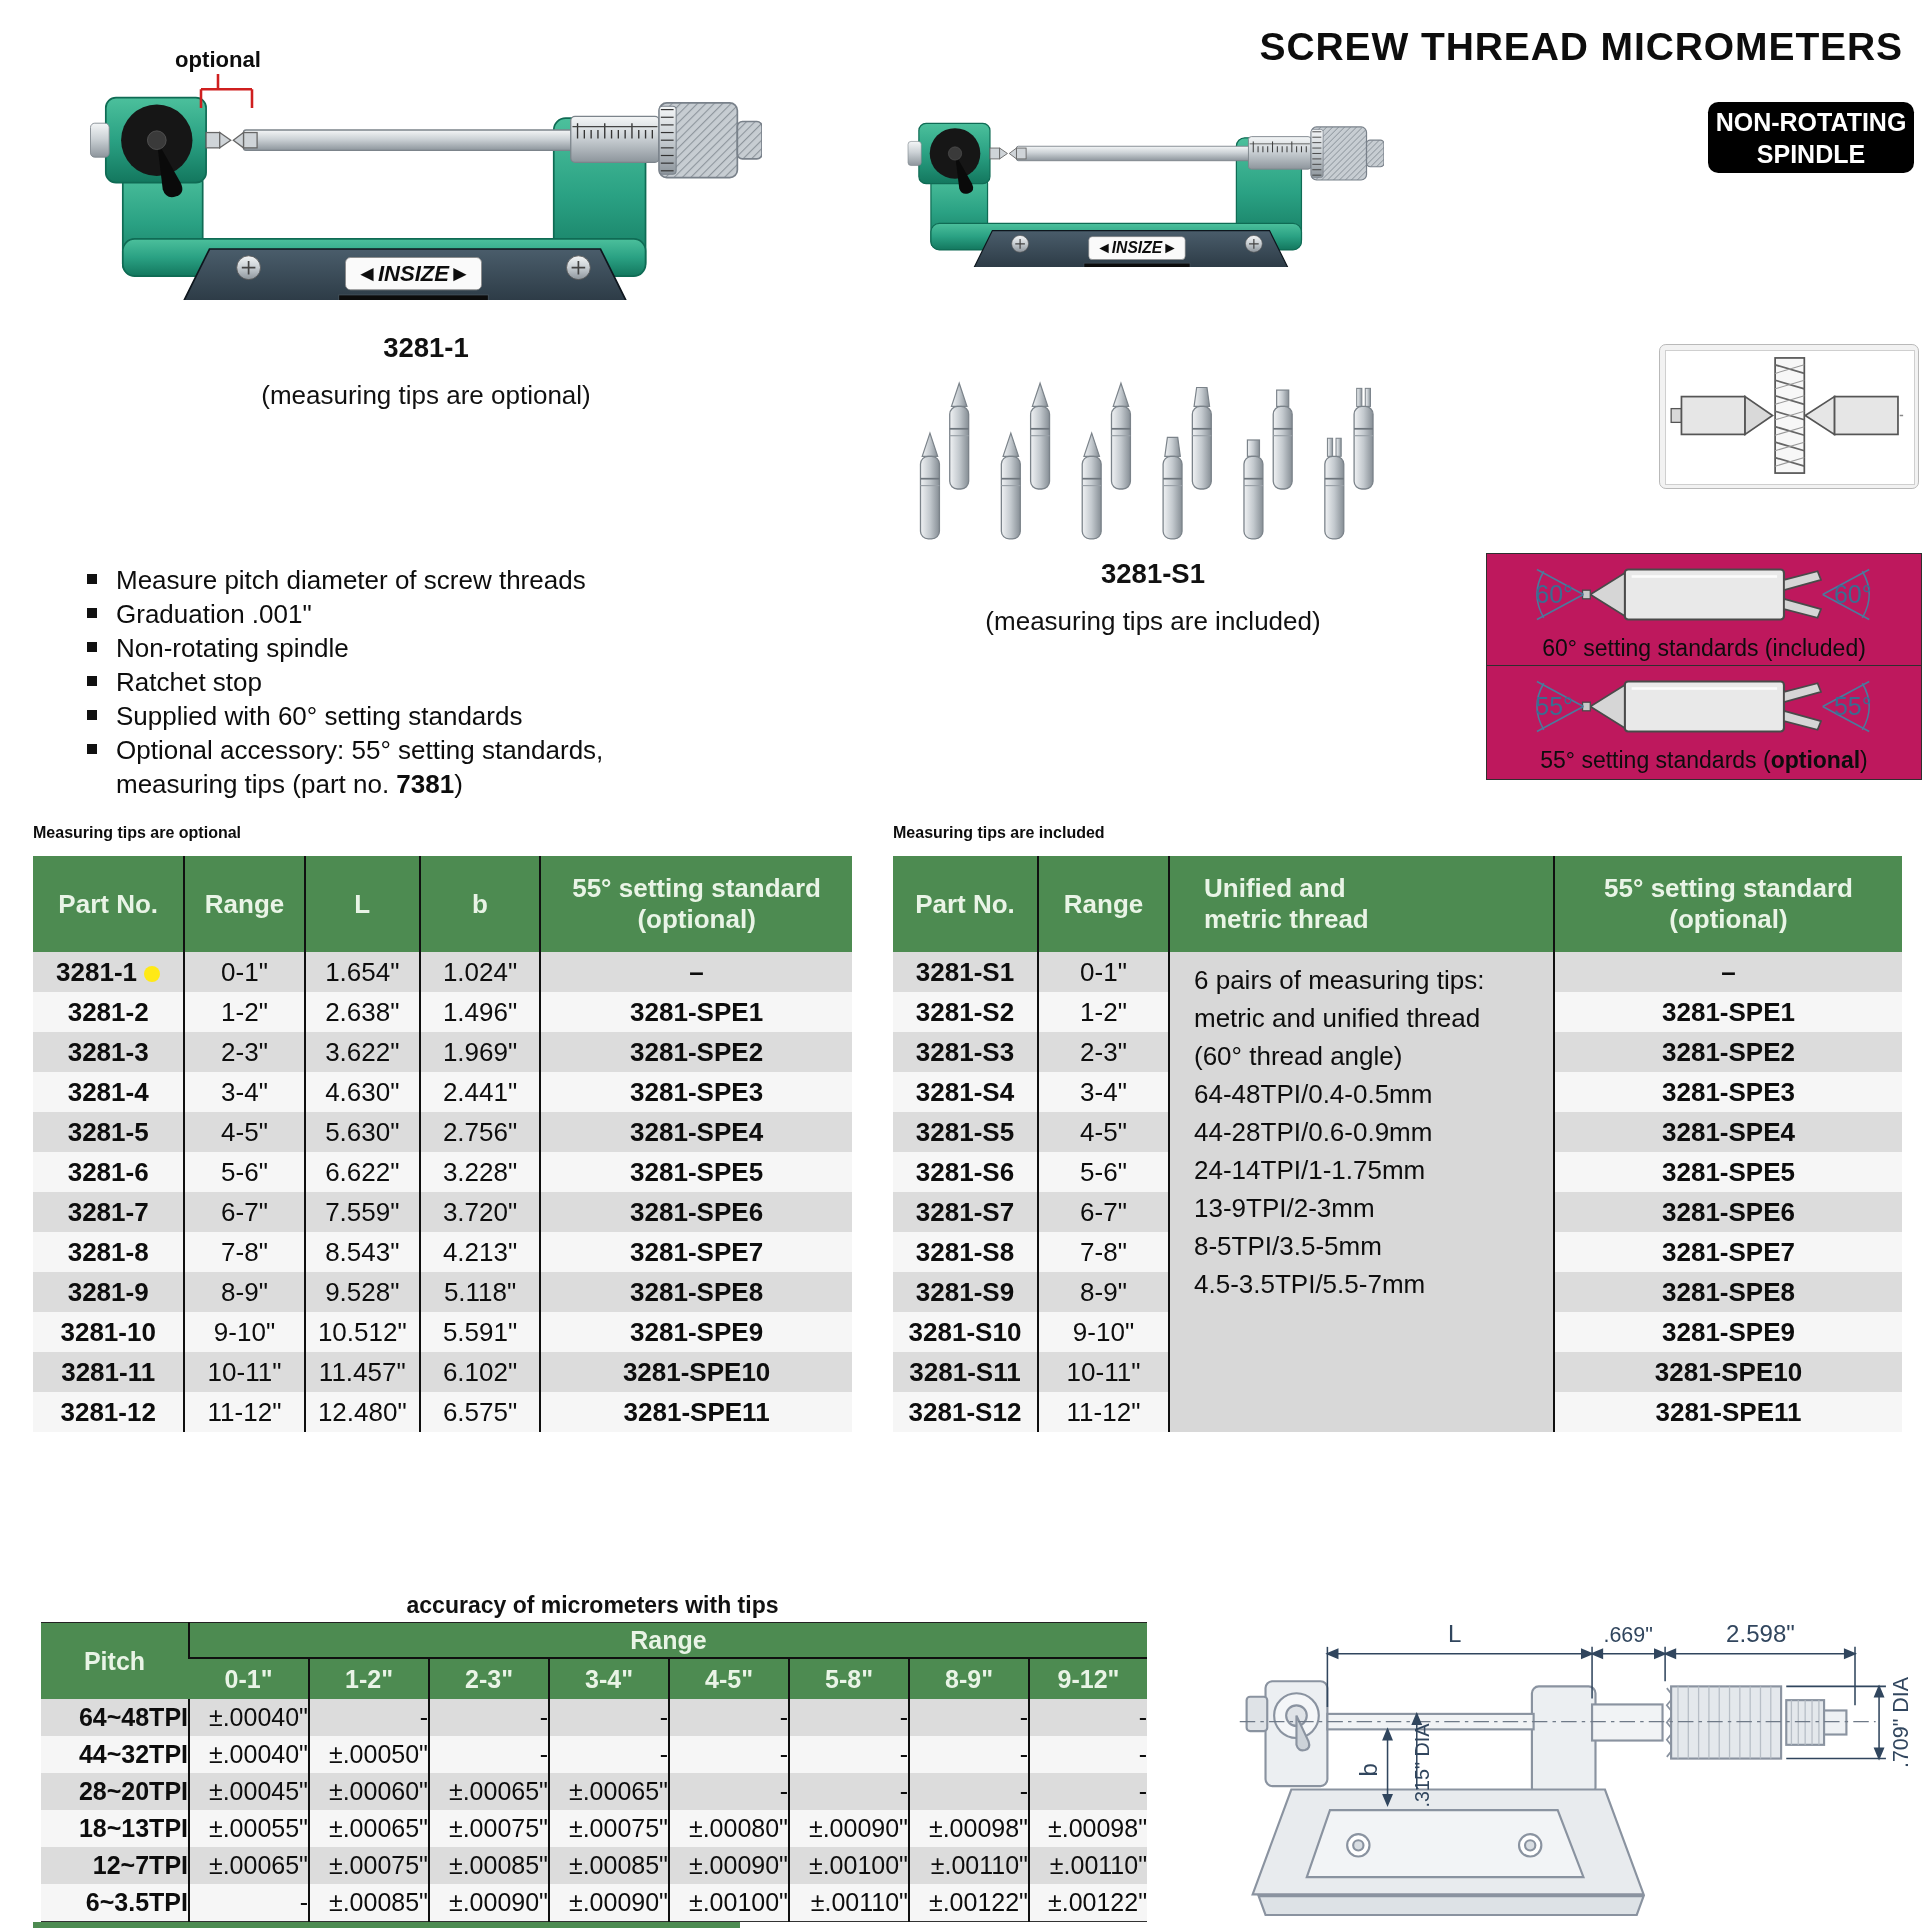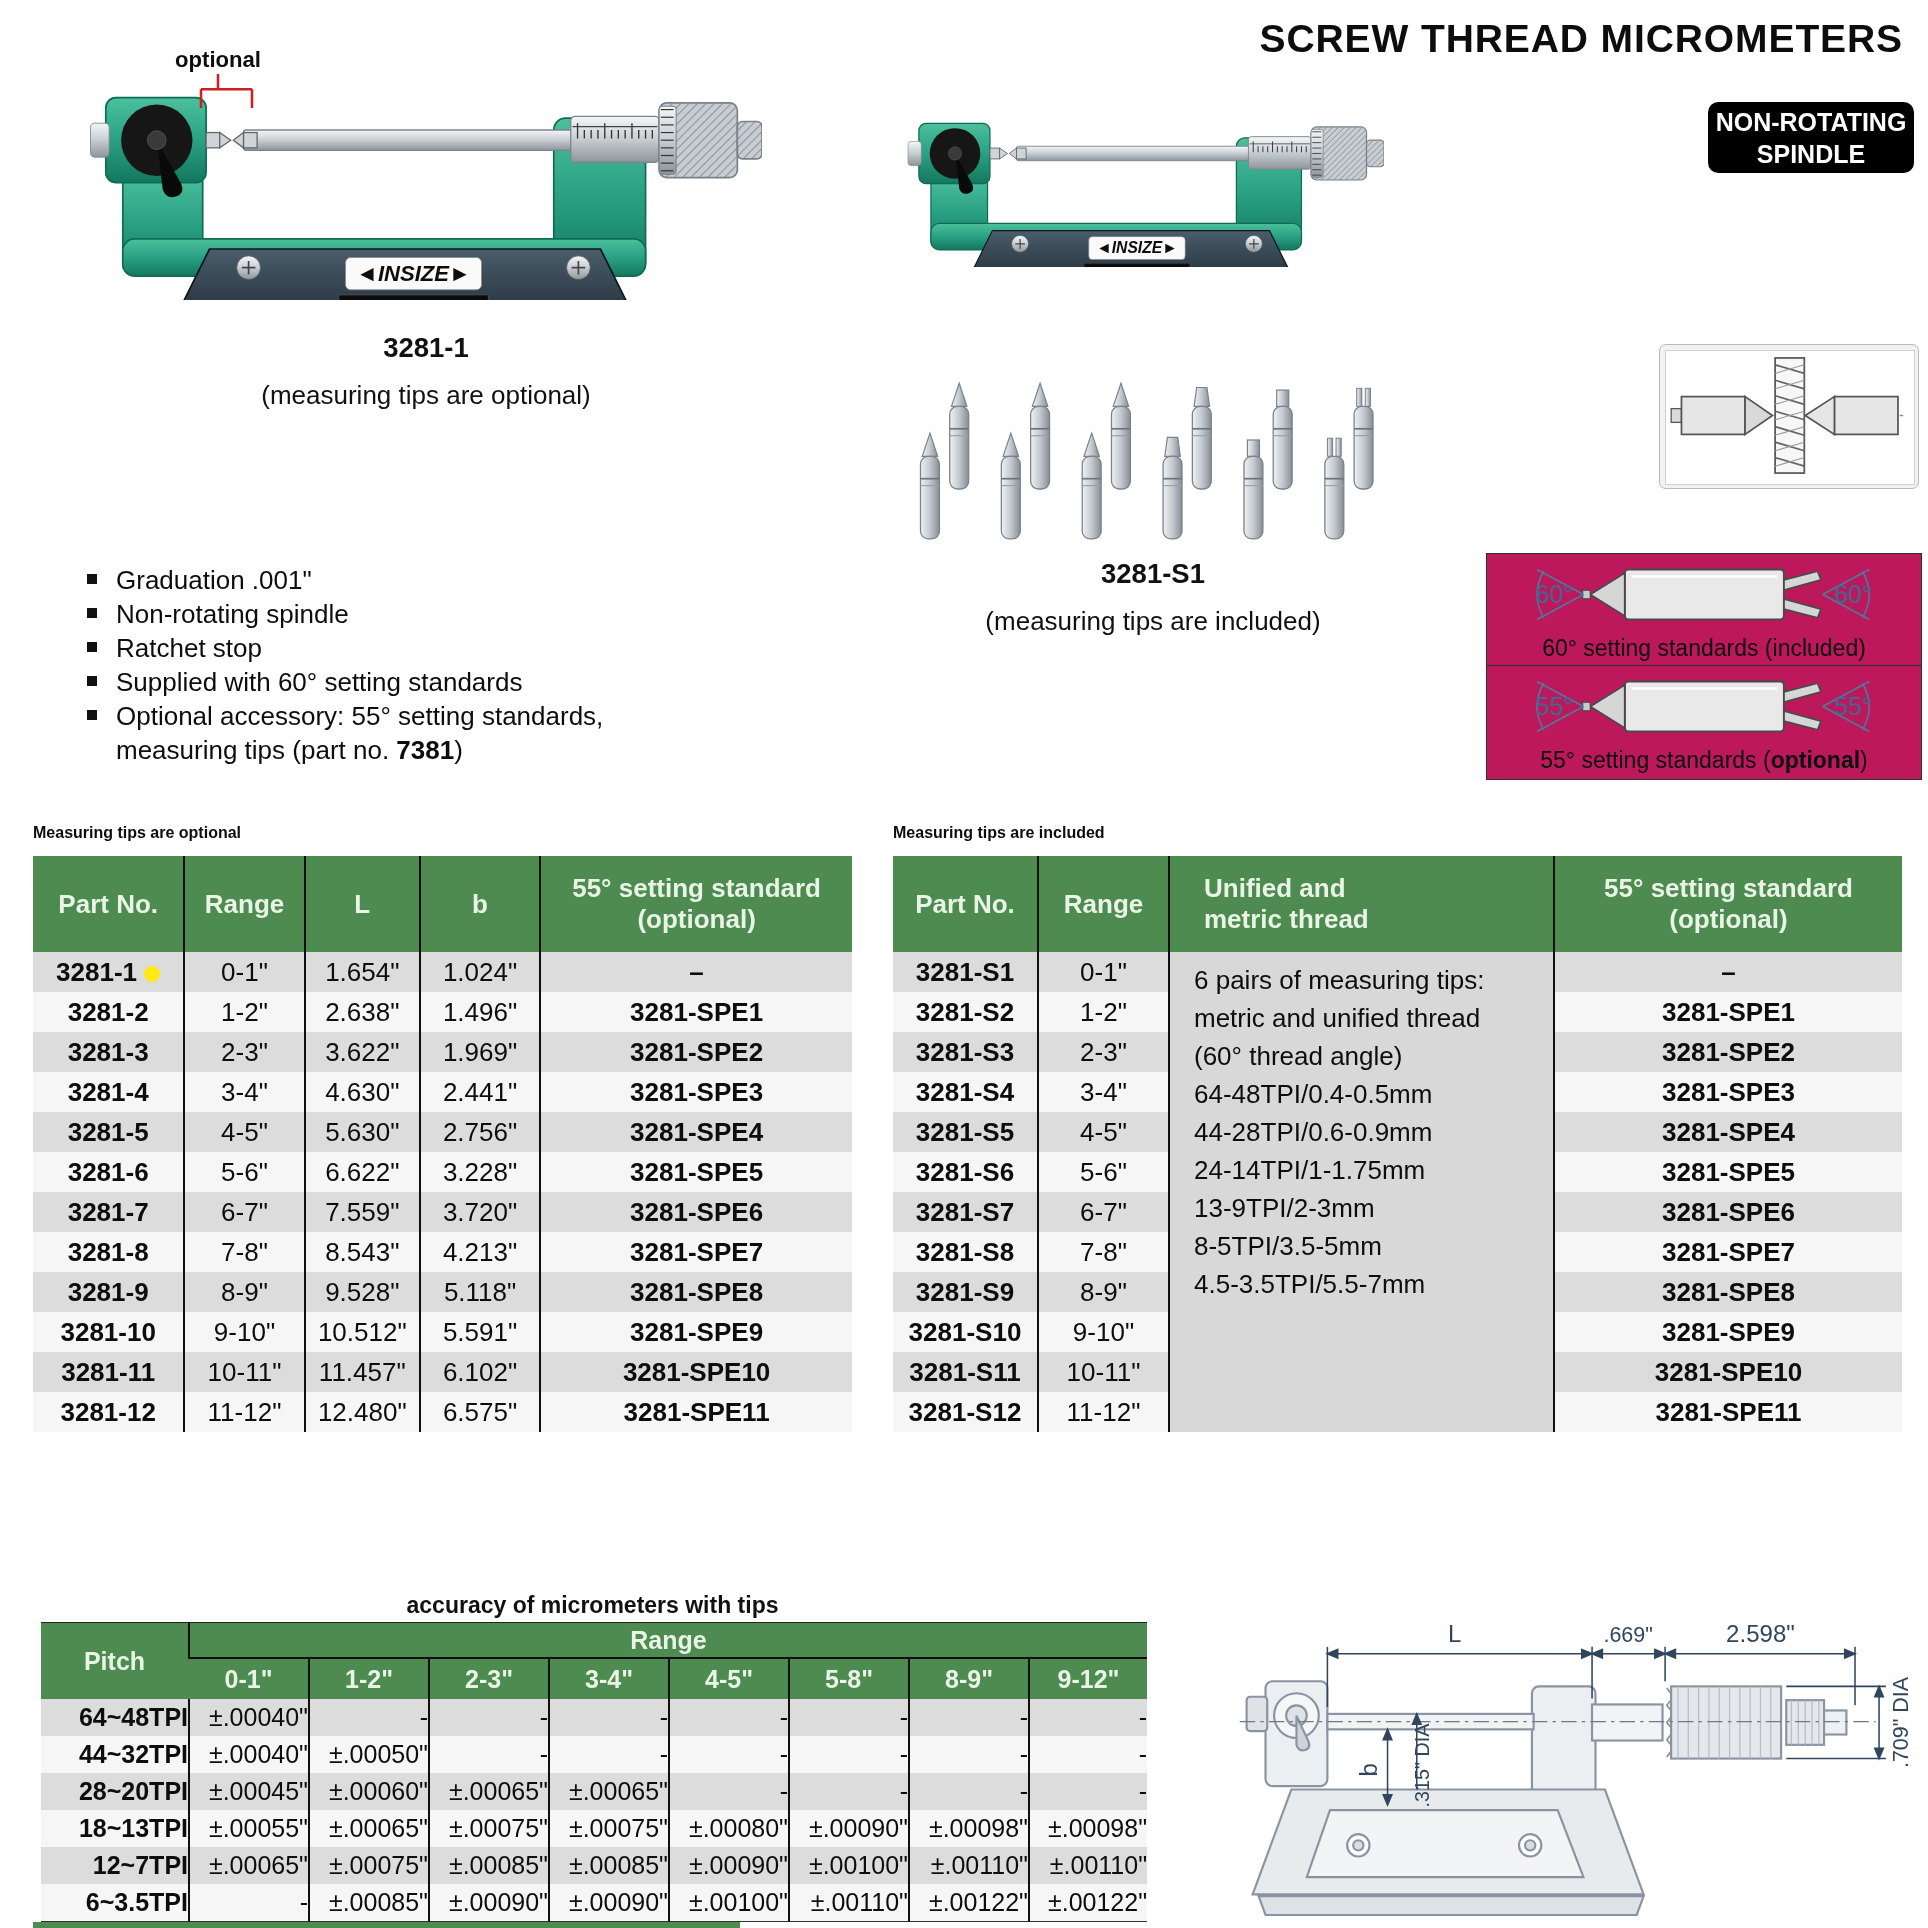--- a/index.html
+++ b/index.html
@@ -2,21 +2,21 @@
 <html style="font-size:13.8px"><head>
 <meta charset="utf-8">
 <style>
   html,body{margin:0;padding:0;background:#ffffff;}
   #page{position:relative;width:1929px;height:1929px;background:#ffffff;overflow:hidden;
         font-family:"Liberation Sans",sans-serif;color:#111;}
   .abs{position:absolute;}
   svg{display:block;}
 
   
-  #page-title{top:17px;right:26px;font-size:39px;font-weight:bold;letter-spacing:0.9px;color:#0d0d0d;}
+  #page-title{top:25px;right:26px;font-size:39px;font-weight:bold;letter-spacing:0.9px;color:#0d0d0d;}
   #badge{left:1708px;top:102px;width:206px;height:71px;background:#000000;border-radius:10.3px;
          display:flex;flex-direction:column;align-items:center;justify-content:center;}
   #badge div{color:#fff;font-weight:bold;font-size:25px;line-height:32px;}
 
   
   .fig-caption{font-size:27.5px;font-weight:bold;text-align:center;}
   .fig-sub{font-size:26px;text-align:center;}
 
   
   #features{left:45px;top:549px;width:602px;}
@@ -357,20 +357,21 @@
   <text x="425" y="57" font-size="29" font-family="Liberation Sans,sans-serif" text-anchor="middle" fill="#3b6c91">55°</text>
 </svg>
         </div>
       <div class="std-caption">
         <span>55° setting standards (</span><b>optional</b><span>)</span>
       </div>
     </div>
   </div>
 
   <ul id="features" class="abs">
+    <li>Measure pitch diameter of screw threads</li>
     <li>Graduation .001"</li>
     <li>Non-rotating spindle</li>
     <li>Ratchet stop</li>
     <li>Supplied with 60° setting standards</li>
     <li><span>Optional accessory: 55° setting standards,</span></li>
     <li class="cont"><span>measuring tips (part no. </span><b>7381</b><span>)</span></li>
   </ul>
 
   <div class="abs tbl-heading" style="left:33px;top:824px;">Measuring tips are optional</div>
   <table id="tleft" class="abs gtable" style="left:33px;top:856px;width:819px;">

